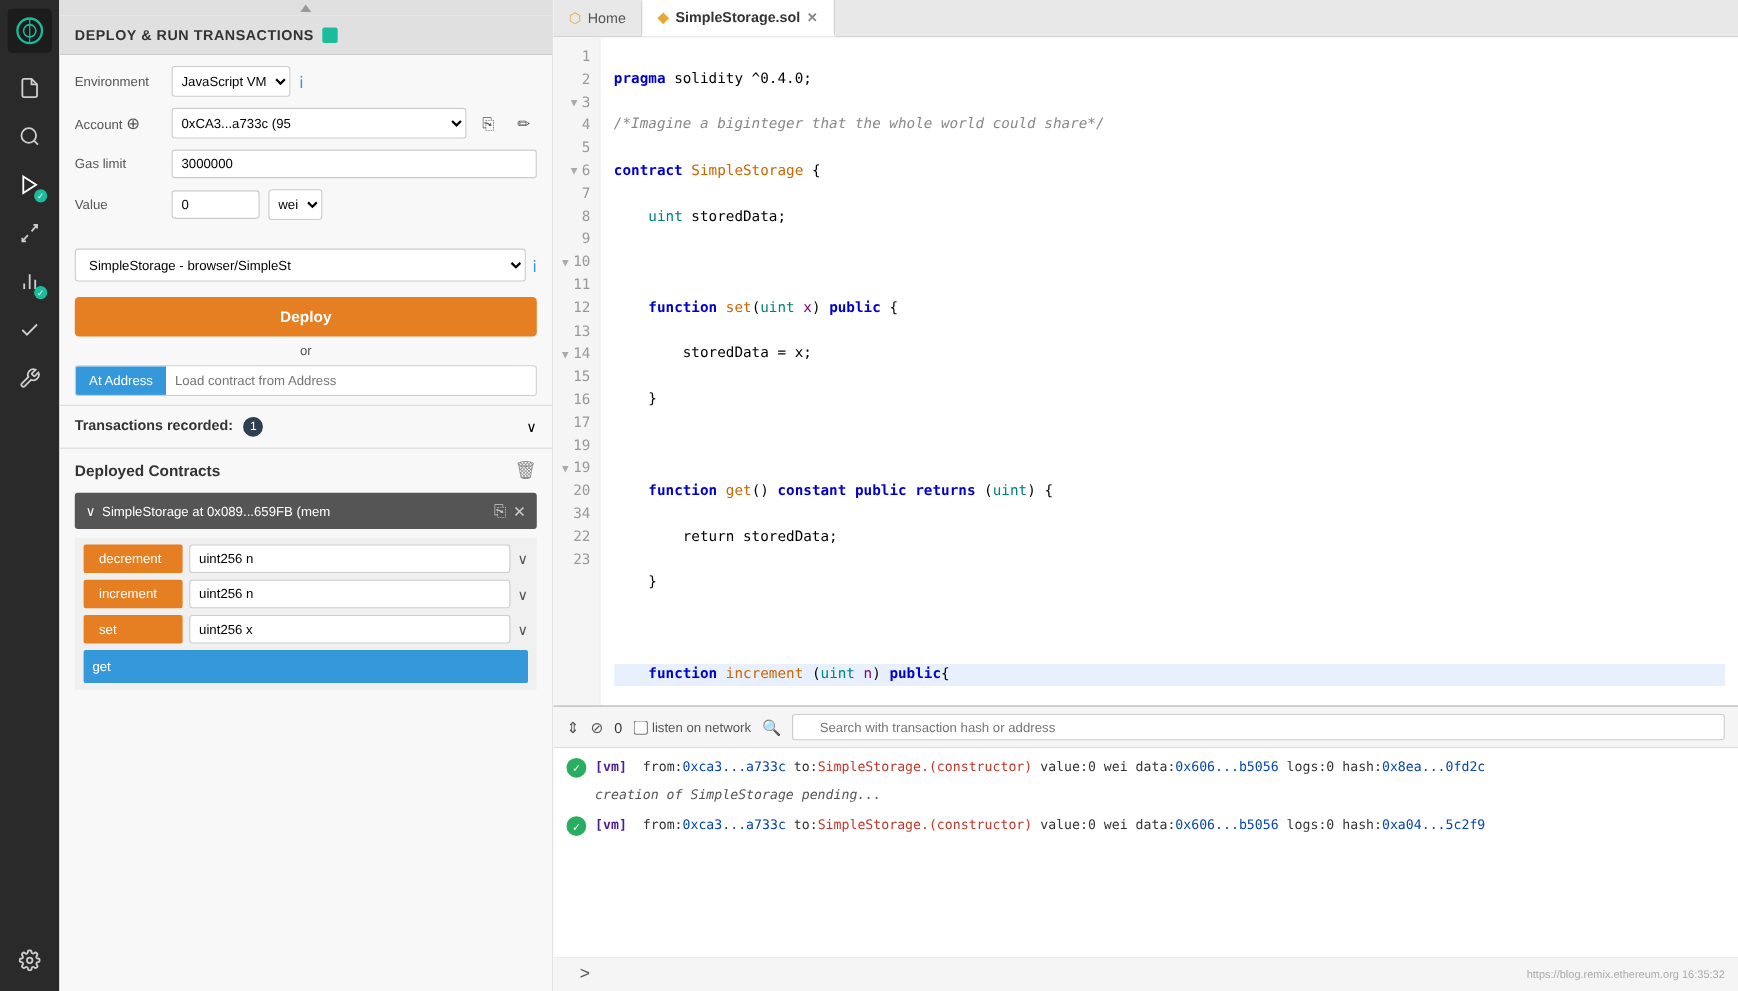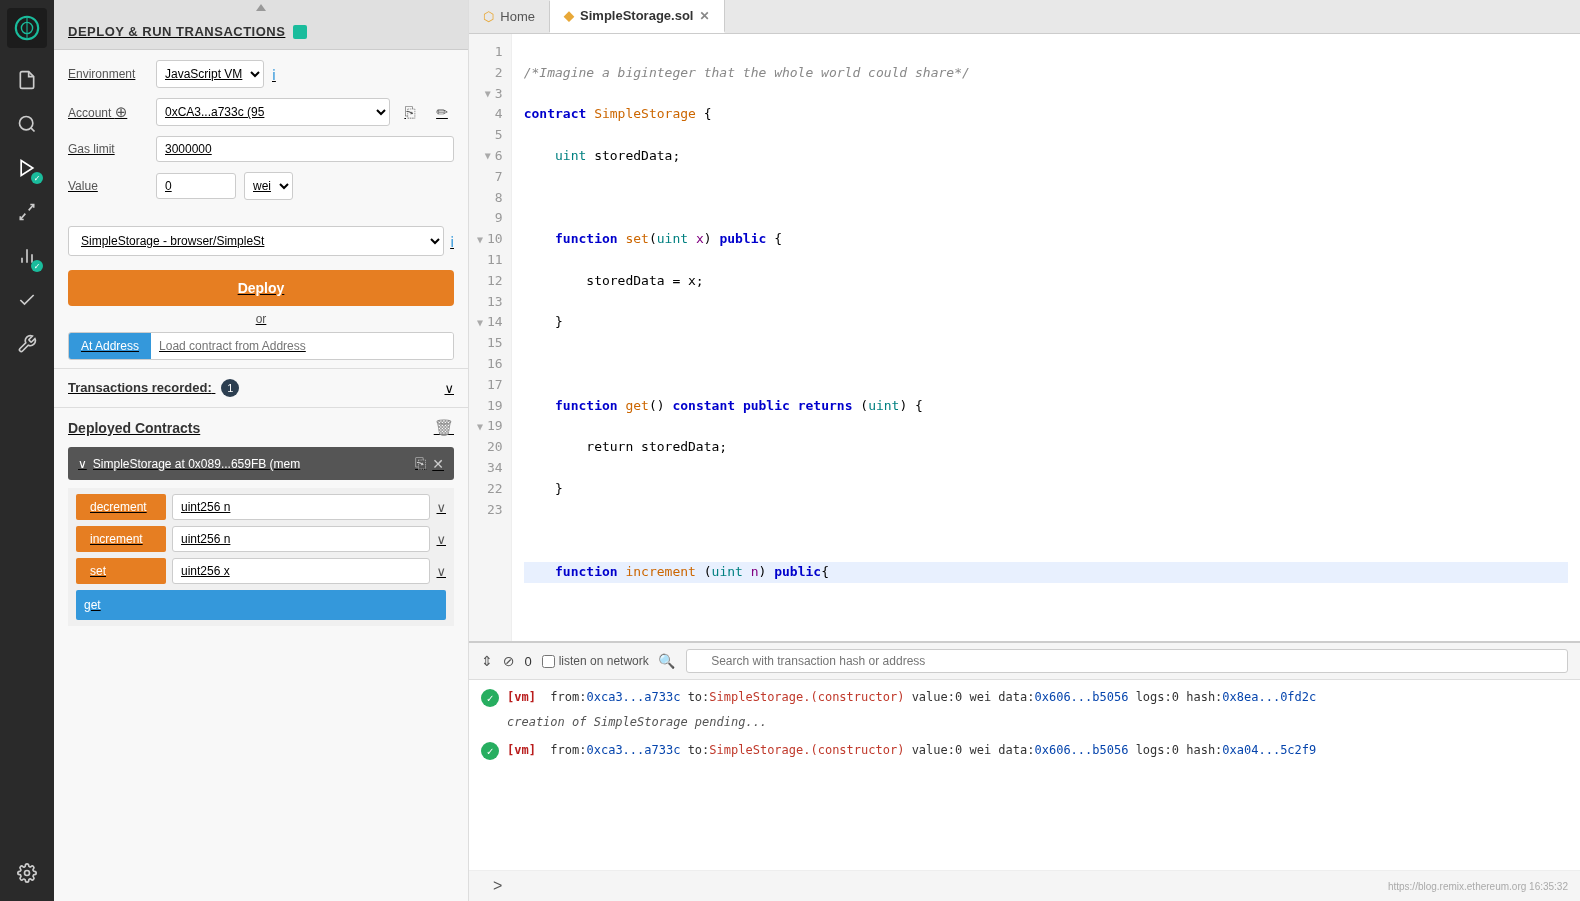--- a/index.html
+++ b/index.html
@@ -53,28 +53,27 @@
       font-size: 8px;
       color: #fff;
     }
     .sidebar-bottom {
       margin-top: auto;
       margin-bottom: 8px;
     }
 
     
     .left-panel {
-      width: 415px;
+      width: 449px;
       background: #f8f8f8;
       border-right: 1px solid #ddd;
       display: flex;
       flex-direction: column;
       overflow-y: auto;
       flex-shrink: 0;
-      text-decoration: underline;
     }
     .panel-header {
       background: #e0e0e0;
       padding: 10px 14px;
       display: flex;
       align-items: center;
       justify-content: space-between;
       border-bottom: 1px solid #ccc;
     }
     .panel-title {
@@ -470,21 +469,21 @@
       border-radius: 50%;
       display: flex;
       align-items: center;
       justify-content: center;
       color: #fff;
       font-size: 11px;
       flex-shrink: 0;
       margin-top: 1px;
     }
     .log-text { color: #333; line-height: 1.5; word-break: break-all; }
-    .log-label { color: #b91c1c; font-weight: bold; }
+    .log-label { color: #4c1d95; font-weight: bold; }
     .log-addr { color: #0645ad; }
     .log-pending { color: #555; font-style: italic; margin-left: 26px; }
 
     .console-chevron {
       display: flex;
       align-items: center;
       padding: 4px 12px;
       cursor: pointer;
       font-size: 16px;
       color: #555;
@@ -750,20 +749,21 @@
             <span>34</span>
           </div>
         <div class="line-number">
             <span>22</span>
           </div>
         <div class="line-number">
             <span>23</span>
           </div>
       </div>
       <div class="code-content">
+<span class="code-line"><span class="kw">pragma</span> solidity ^0.4.0;</span>
 <span class="code-line"><span class="comment">/*Imagine a biginteger that the whole world could share*/</span></span>
 <span class="code-line"><span class="kw">contract</span> <span class="fn-name">SimpleStorage</span> {</span>
 <span class="code-line">    <span class="type">uint</span> storedData;</span>
 <span class="code-line"> </span>
 <span class="code-line">    <span class="kw">function</span> <span class="fn-name">set</span>(<span class="type">uint</span> <span class="kw2">x</span>) <span class="kw">public</span> {</span>
 <span class="code-line">        storedData = x;</span>
 <span class="code-line">    }</span>
 <span class="code-line"> </span>
 <span class="code-line">    <span class="kw">function</span> <span class="fn-name">get</span>() <span class="kw">constant</span> <span class="kw">public</span> <span class="kw">returns</span> (<span class="type">uint</span>) {</span>
 <span class="code-line">        return storedData;</span>

